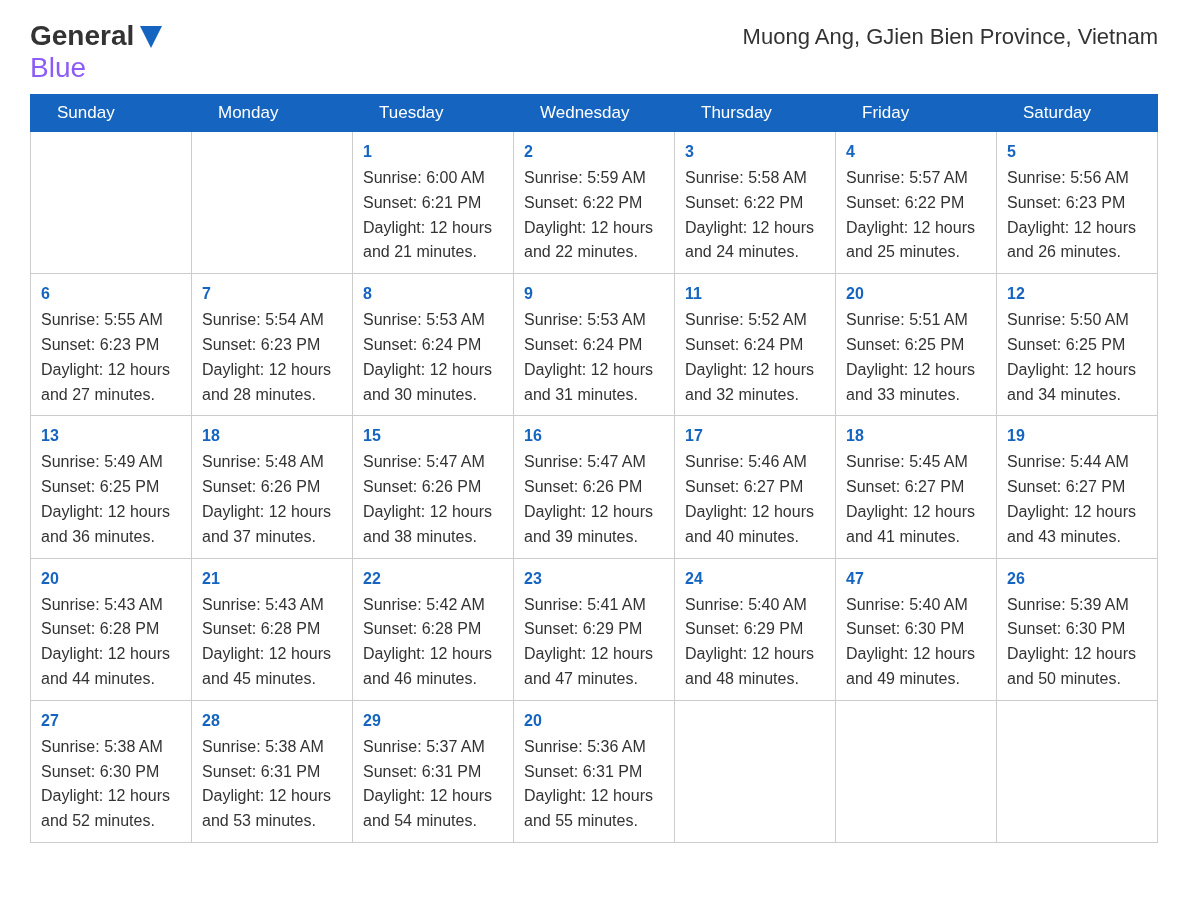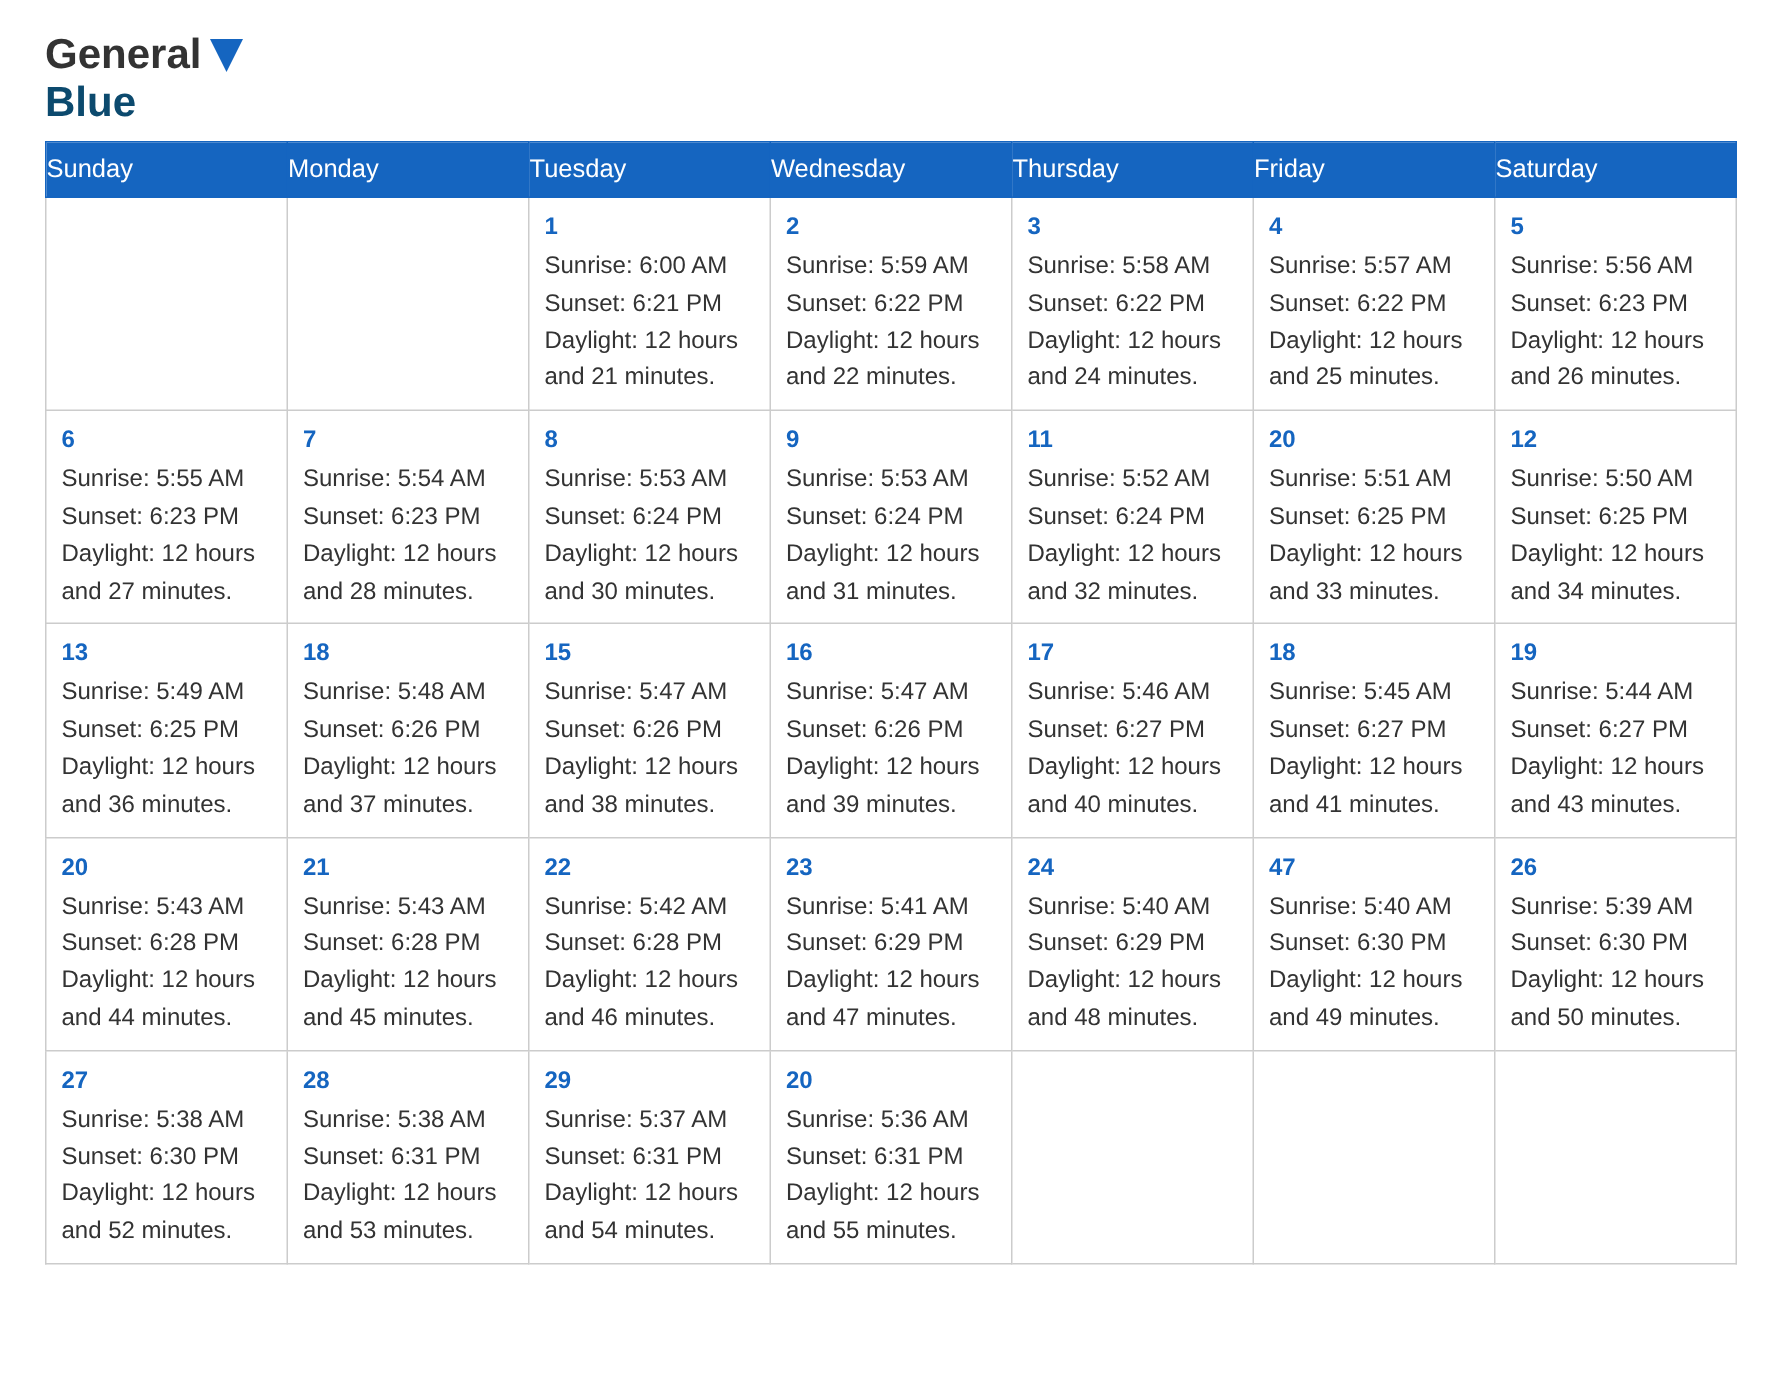--- a/index.html
+++ b/index.html
@@ -16,22 +16,22 @@
       justify-content: space-between;
       align-items: flex-start;
     }
     .logo-text-general {
       font-size: 28px;
       font-weight: bold;
       color: #333;
     }
     .logo-text-blue {
       font-size: 28px;
-      font-weight: bold;
-      color: #0c4a6e;
+      font-weight: normal;
+      color: #8b5cf6;
     }
     .header-right {
       text-align: right;
     }
     .month-title {
       font-size: 52px;
       font-weight: normal;
       color: #333;
       line-height: 1.1;
     }
@@ -43,21 +43,21 @@
     .calendar-table {
       width: 100%;
       border-collapse: collapse;
       margin-top: 10px;
     }
     .calendar-table thead tr th {
       background-color: #1565c0;
       color: #fff;
       font-size: 17px;
       font-weight: normal;
-      padding: 8px 0;
+      padding: 8px 26px;
       text-align: left;
       border: 1px solid #1565c0;
     }
     .calendar-table tbody tr td {
       vertical-align: top;
       padding: 8px 10px;
       border: 1px solid #ccc;
       width: calc(100% / 7);
       min-height: 90px;
       font-size: 13.5px;
@@ -101,20 +101,21 @@
       <span class="logo-text-general">General</span>
       <svg width="30" height="30" viewBox="0 0 30 30" style="margin-left:2px; margin-top: 2px;">
         <polygon points="4,4 26,4 15,26" fill="#1565c0"></polygon>
       </svg>
     </div>
     <div>
       <span class="logo-text-blue">Blue</span>
     </div>
   </div>
   <div class="header-right">
+    <div class="location-title">Muong Ang, GJien Bien Province, Vietnam</div>
   </div>
 </div>
 
 <table class="calendar-table">
   <thead>
     <tr>
     <th>Sunday</th>
         <th>Monday</th>
         <th>Tuesday</th>
         <th>Wednesday</th>

